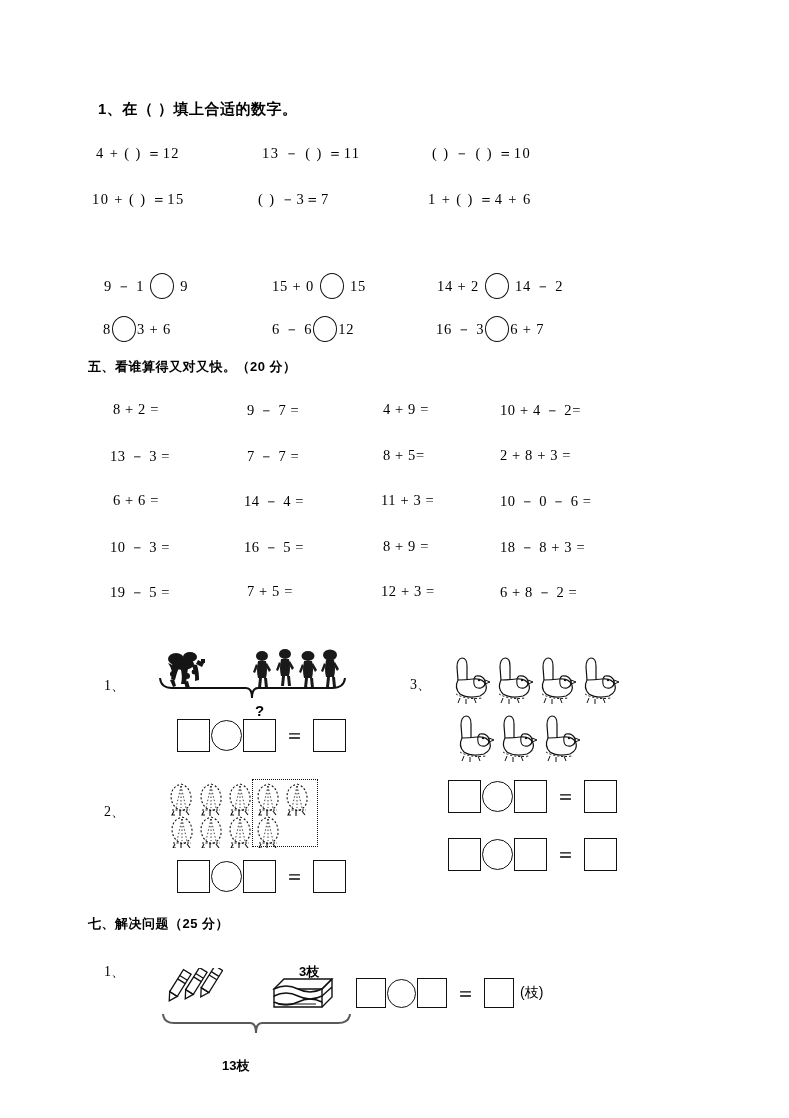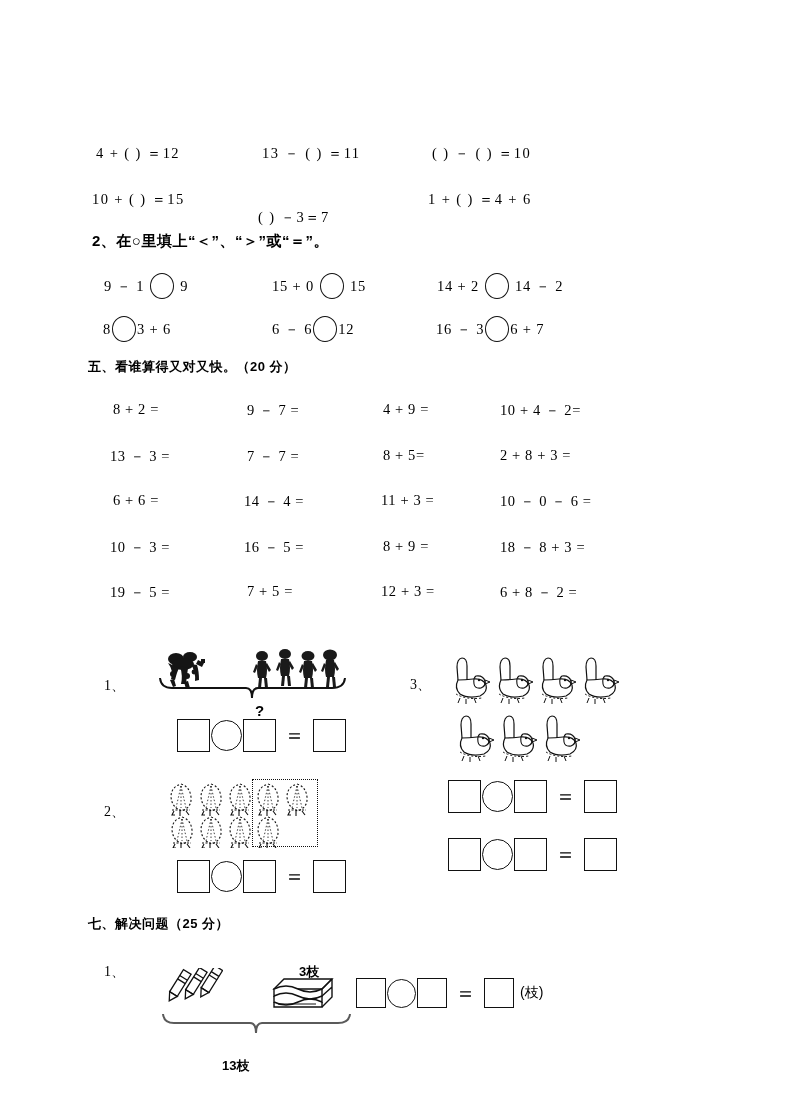--- a/index.html
+++ b/index.html
@@ -113,30 +113,30 @@
     font-weight: bold;
     font-size: 13px;
     white-space: nowrap;
   }
 </style>
 </head>
 <body>
 
 <div class="page">
 
+  <div class="q-head" style="left:98px; top:100px;">1、在（    ）填上合适的数字。</div>
 
   <div class="expr sp" style="left:96px; top:144px;">4 + (      ) ＝12</div>
   <div class="expr sp" style="left:262px; top:144px;">13 － (      ) ＝11</div>
   <div class="expr sp" style="left:432px; top:144px;">(      ) －  (      ) ＝10</div>
 
   <div class="expr sp" style="left:92px; top:190px;">10 + (      ) ＝15</div>
-  <div class="expr sp" style="left:258px; top:190px;margin-top:18px;">(       ) －3＝7</div>
+  <div class="expr sp" style="left:258px; top:190px;">(       ) －3＝7</div>
   <div class="expr sp" style="left:428px; top:190px;">1 + (      ) ＝4 + 6</div>
 
-  <div class="q-head" style="left:92px; top:232px;">2、在○里填上“＜”、“＞”或“＝”。</div>
 
   <div class="cmp" style="left:104px; top:273px;justify-content:flex-end;">
     <span class="t">9 － 1</span>
     <span class="o-circ"></span>
     <span class="t">9</span>
   </div>
   <div class="cmp" style="left:272px; top:273px;">
     <span class="t">15 + 0</span>
     <span class="o-circ"></span>
     <span class="t">15</span>

